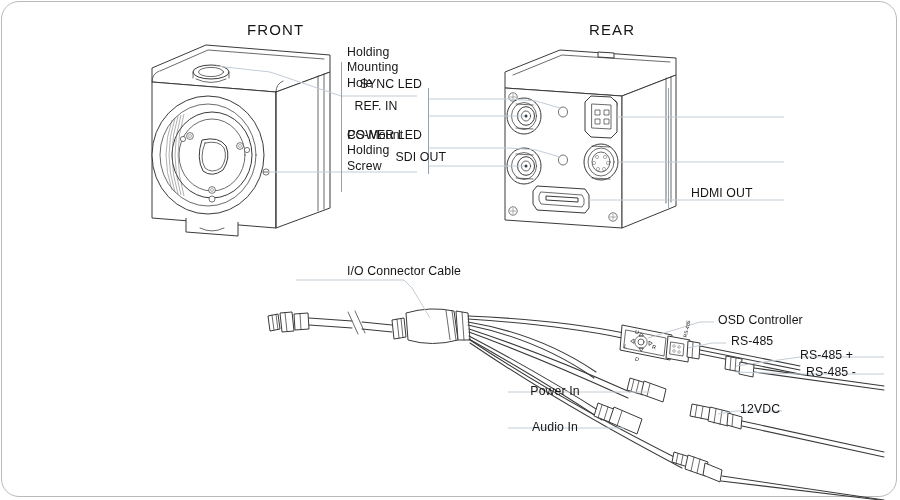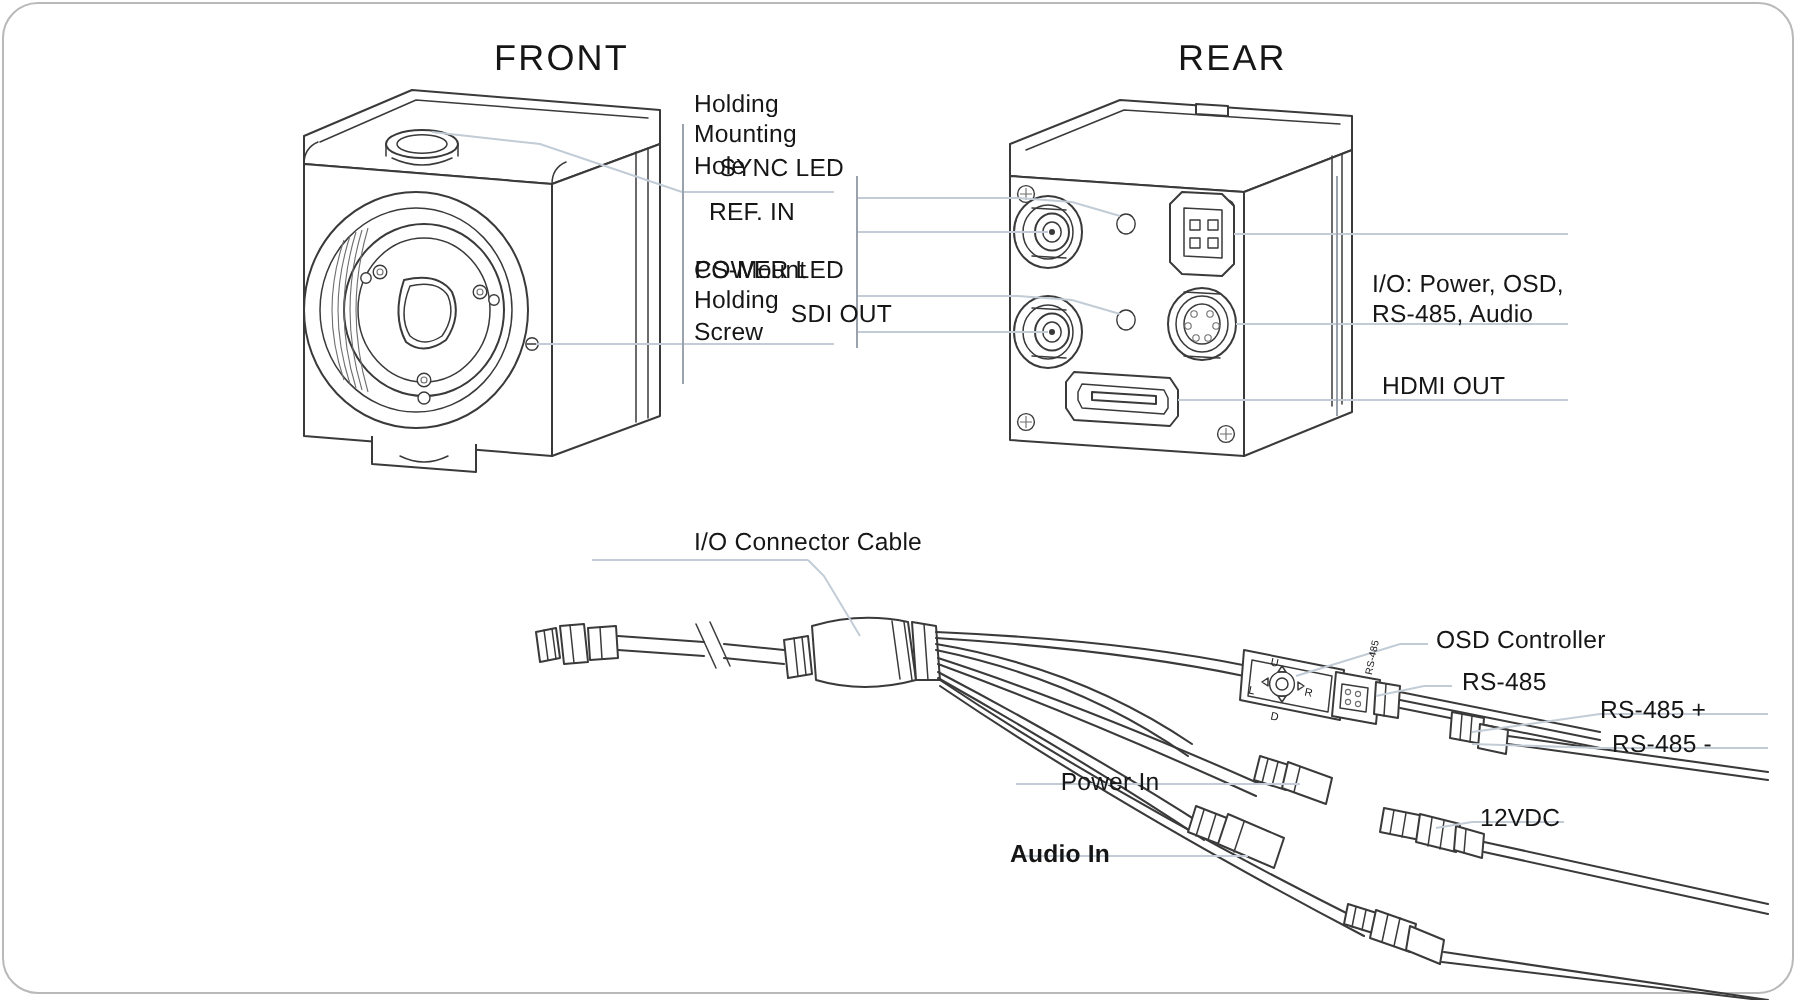--- a/index.html
+++ b/index.html
@@ -13,21 +13,21 @@
     border:1px solid #b9b9b9;border-radius:18px;box-sizing:border-box;
     background:#fff;
   }
   .stage{position:absolute;left:0;top:0;width:900px;height:500px;}
   svg.art{position:absolute;left:0;top:0;width:900px;height:500px;overflow:visible;}
 
   .lbl{
     position:absolute;font-size:12.3px;line-height:15.4px;
     letter-spacing:0.1px;white-space:pre;color:#161616;
   }
-  .lbl.big{font-size:18px;letter-spacing:1.1px;}
+  .lbl.big{font-size:15px;letter-spacing:1.1px;}
   .lbl.sm{font-size:11.6px;}
   .vbar{position:absolute;width:1px;background:#9aa3ad;}
 </style>
 </head>
 <body>
 
 <div id="frame"></div>
 
 <div class="stage">
 
@@ -327,34 +327,30 @@
     <div class="lbl" style="position:relative;">CS-Mount</div>
     <div class="lbl" style="position:relative;">Holding</div>
     <div class="lbl" style="position:relative;">Screw</div>
   </div>
 
   <div class="lbl" style="left:330px;top:77px;width:92px;text-align:right;">SYNC LED</div>
   <div class="lbl" style="left:330px;top:99px;width:92px;text-align:center;">REF. IN</div>
   <div class="lbl" style="left:324px;top:128px;width:98px;text-align:right;">POWER LED</div>
   <div class="lbl" style="left:330px;top:150px;width:92px;text-align:right;padding-left:24px;">SDI OUT</div>
 
-  <div style="position:absolute;left:686px;top:135px;">
-    <div class="lbl" style="position:relative;">I/O: Power, OSD,</div>
-    <div class="lbl" style="position:relative;">RS-485, Audio</div>
-  </div>
   <div class="lbl" style="left:691px;top:186px;">HDMI OUT</div>
 
   <div class="lbl" style="left:299px;top:264px;margin-left:48px;">I/O Connector Cable</div>
   <div class="lbl" style="left:718px;top:313px;">OSD Controller</div>
   <div class="lbl" style="left:731px;top:334px;">RS-485</div>
   <div class="lbl" style="left:800px;top:348px;">RS-485 +</div>
   <div class="lbl" style="left:806px;top:365px;">RS-485 -</div>
   <div class="lbl" style="left:740px;top:402px;">12VDC</div>
   <div class="lbl" style="left:505px;top:384px;width:100px;text-align:center;">Power In</div>
-  <div class="lbl" style="left:505px;top:420px;width:100px;text-align:left;font-weight:bold;">Audio In</div>
+  <div class="lbl" style="left:505px;top:420px;width:100px;text-align:center;">Audio In</div>
 
   <div class="lbl sm" style="left:635px;top:325px;font-size:5.5px;transform:rotate(12deg);">U</div>
   <div class="lbl sm" style="left:635px;top:352px;font-size:5.5px;transform:rotate(12deg);">D</div>
   <div class="lbl sm" style="left:624px;top:339px;font-size:5.5px;transform:rotate(12deg);">L</div>
   <div class="lbl sm" style="left:652px;top:340px;font-size:5.5px;transform:rotate(12deg);">R</div>
   <div class="lbl sm" style="left:678px;top:336px;font-size:5px;transform:rotate(-78deg);transform-origin:left top;">RS-485</div>
 
 </div>
 
 </body></html>

